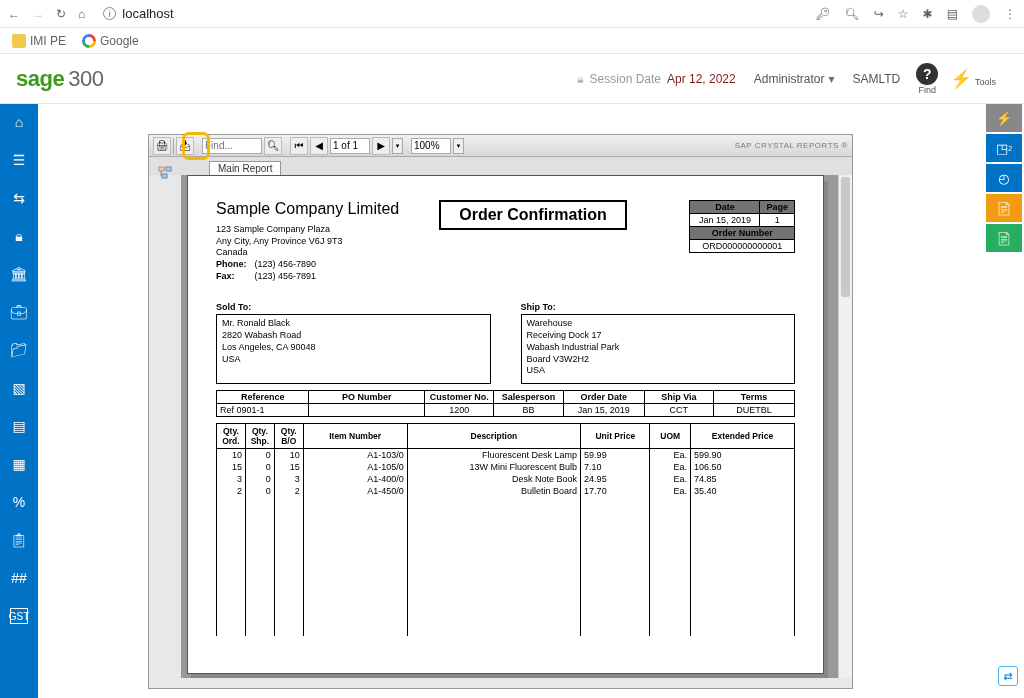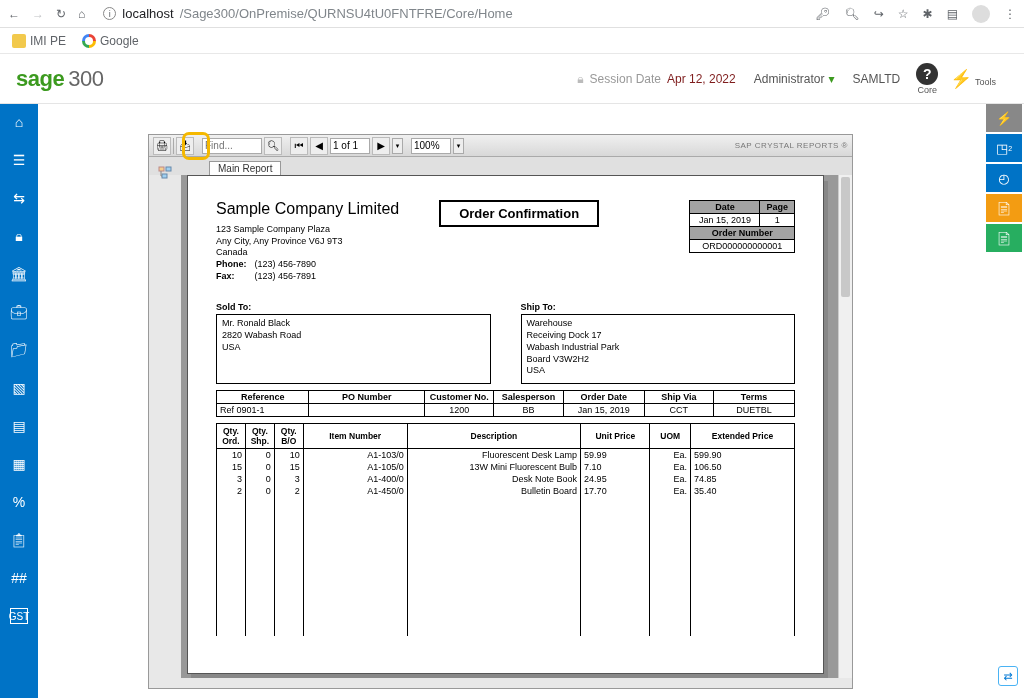--- a/index.html
+++ b/index.html
@@ -60,25 +60,25 @@
 .cr-tabbar { height: 18px; background: #e0e0e0; display:flex; align-items:flex-end; padding-left: 60px; }
 .cr-tab { background:#fff; border:1px solid #999; border-bottom:none; padding: 1px 8px; font-size:10px; color:#333; }
 .cr-tree-icon { position:absolute; left:8px; top:30px; width:16px; height:16px; }
 
 .cr-canvas { position:absolute; top:40px; left:32px; right:14px; bottom:10px; background:#999; overflow:hidden; }
 .cr-page-shadow { position:absolute; top:6px; left:10px; right:10px; bottom:0; background:#888; }
 .cr-page { position:absolute; top:0; left:6px; right:14px; bottom:4px; background:#fff; border:1px solid #555; padding: 24px 28px; font-size: 10px; color:#000; overflow:hidden; }
 
 .report-top { display:flex; align-items:flex-start; }
 .rtitle { font-size:16px; font-weight:normal; }
-.rconfbox { border:2px solid #000; padding: 4px 18px; font-size:13px; font-weight:bold; margin: 0 16px 0 40px; }
+.rconfbox { border:2px solid #000; padding: 4px 18px; font-size:16px; font-weight:bold; margin: 0 16px 0 40px; }
 .date-order { margin-left:auto; }
 .date-order table { border-collapse: collapse; }
 .date-order td, .date-order th { border:1px solid #000; font-size:9px; padding: 1px 6px; text-align:center; }
-.date-order th { font-weight:bold; background:#a3a3a3; }
+.date-order th { font-weight:bold; background:#737373; }
 
 .comp-addr { margin-top: 6px; font-size:9px; line-height:1.3; }
 .comp-addr .lbl { font-weight:bold; display:inline-block; width:36px; }
 
 .soldship { display:flex; gap: 30px; margin-top: 20px; }
 .ssbox { flex:1; }
 .ssbox .sslbl { font-weight:bold; font-size:9px; margin-bottom:2px; }
 .ssbox .sscontent { border:1px solid #000; height: 70px; padding: 3px 5px; font-size:9px; line-height:1.3; }
 
 .info-row table { border-collapse: collapse; width:100%; margin-top: 6px; }
@@ -105,21 +105,20 @@
 <div class="browser-bar">
   <div class="nav-icons">
     <span>←</span>
     <span style="opacity:.4">→</span>
     <span>↻</span>
     <span>⌂</span>
   </div>
   <div class="url-bar">
     <span style="border:1px solid #888; border-radius:50%; width:13px; height:13px; display:inline-flex; align-items:center; justify-content:center; font-size:9px;">i</span>
     <span class="url-host">localhost</span>
-      <span class="url-path">/Sage300/OnPremise/QURNSU4tU0FNTFRE/Core/Home</span>
   </div>
   <div class="right-icons">
     <span>🔑︎</span>
     <span>🔍︎</span>
     <span>↪</span>
     <span>☆</span>
     <span>✱</span>
     <span>▤</span>
     <span style="width:18px;height:18px;border-radius:50%;background:#ddd;">&nbsp;</span>
     <span>⋮</span>
@@ -144,21 +143,21 @@
     <span>Session Date</span>
     <span class="date">Apr 12, 2022</span>
   </span>
   <span class="admin">
     <span>Administrator</span>
     <span style="color:#3c9a1f;">▾</span>
   </span>
   <span class="company">SAMLTD</span>
   <span class="helpcol">
     <span class="hicon">?</span>
-    <span>Core</span>
+    <span>Find</span>
   </span>
   <span class="helpcol">
     <span style="font-size:18px; color:#333;">⚡</span>
     <span>Tools</span>
   </span>
 </div>
 
 <div class="app-body">
   <div class="sidebar">
     <span class="sico">⌂</span>
@@ -249,20 +248,21 @@
                 </table>
             </div>
           </div>
 
           <div class="soldship">
             <div class="ssbox">
               <div class="sslbl">Sold To:</div>
               <div class="sscontent">
                 <div>Mr. Ronald Black</div>
                 <div>2820 Wabash Road</div>
+                <div>Los Angeles, CA 90048</div>
                 <div>USA</div>
               </div>
             </div>
             <div class="ssbox">
               <div class="sslbl">Ship To:</div>
               <div class="sscontent">
                 <div>Warehouse</div>
                 <div>Receiving Dock 17</div>
                 <div>Wabash Industrial Park</div>
                 <div>Board V3W2H2</div>

